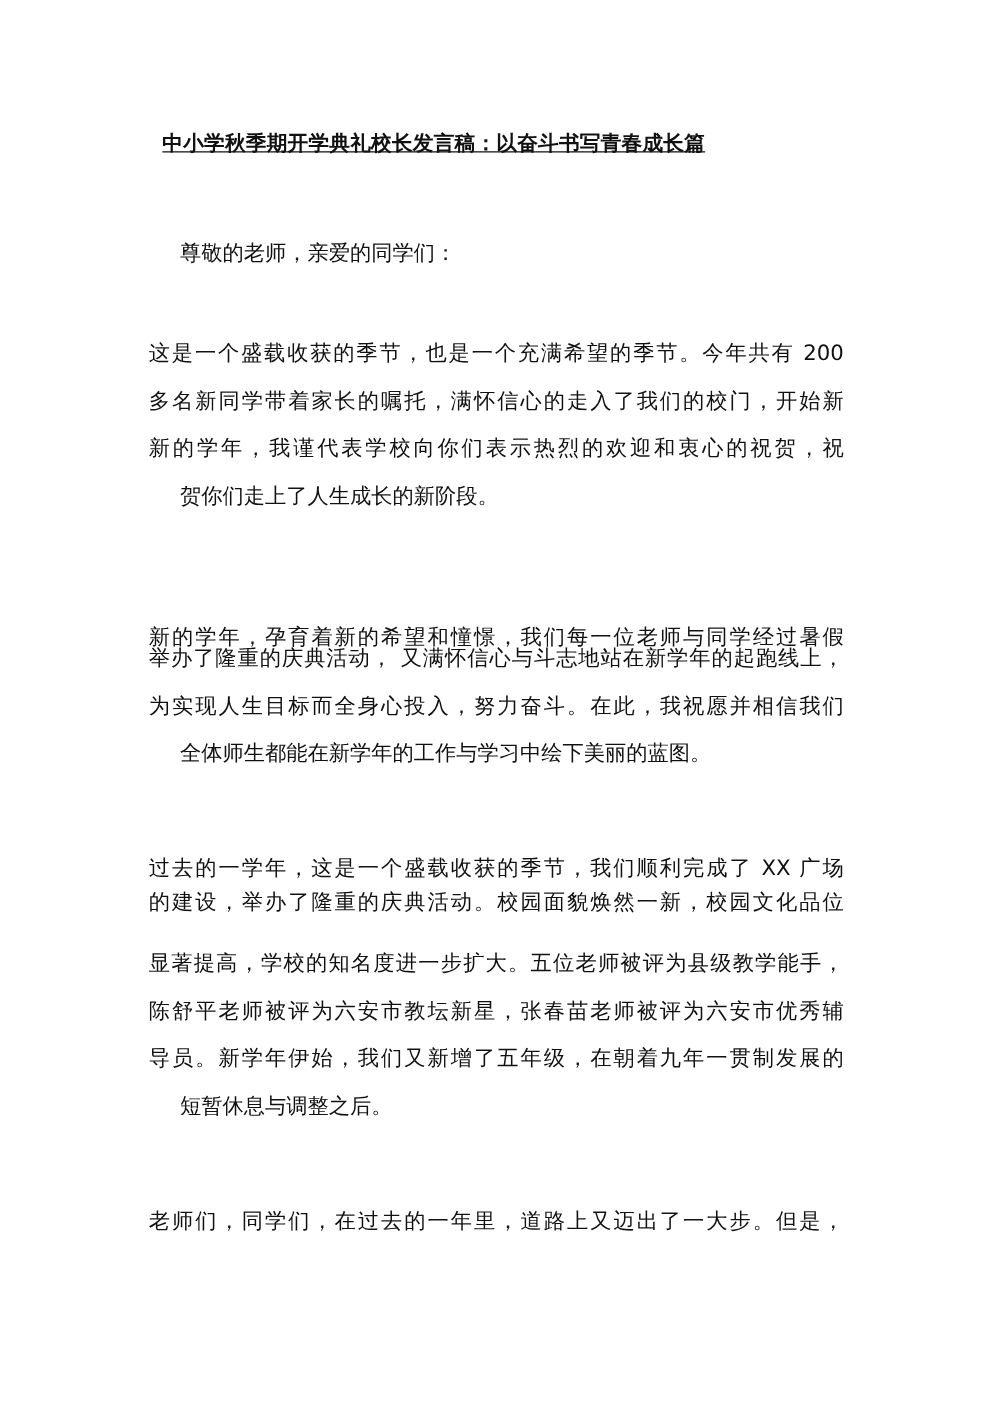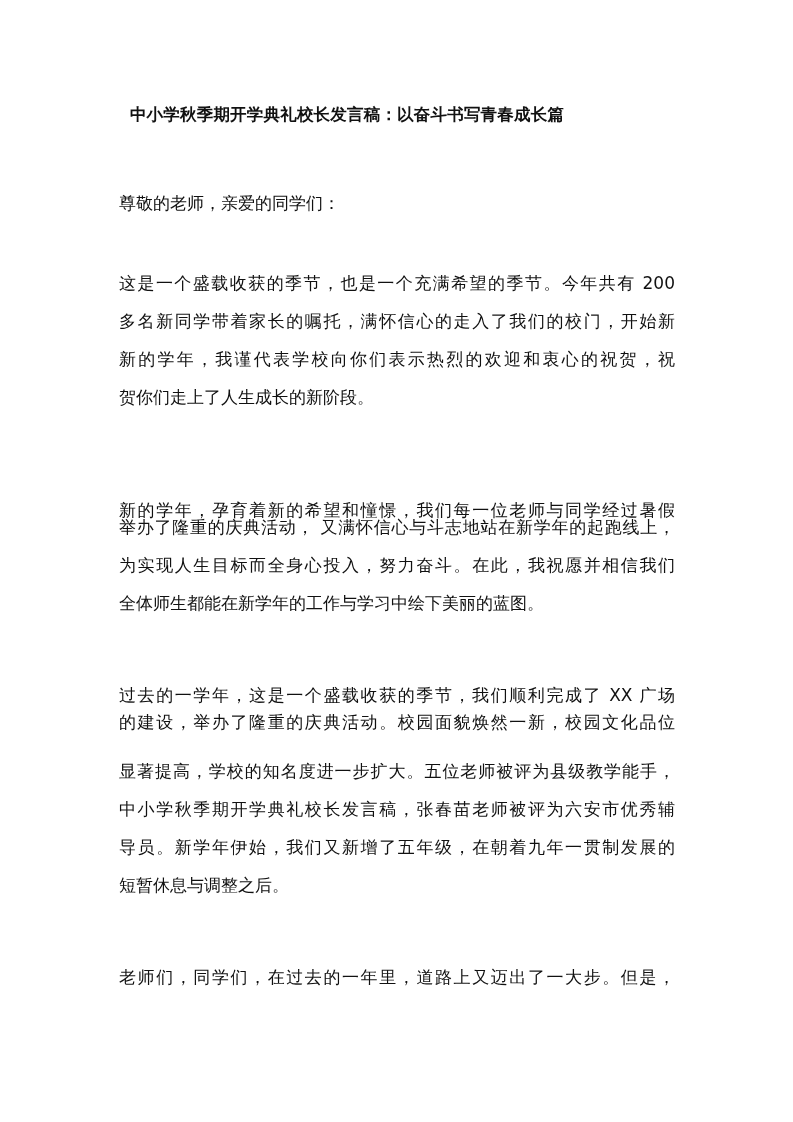--- a/index.html
+++ b/index.html
@@ -1,23 +1,23 @@
 <!DOCTYPE html>
 <html><head>
 <meta charset="utf-8">
 <style>
   html, body { margin: 0; padding: 0; background: #ffffff; }
   body { width: 793px; height: 1122px; position: relative; overflow: hidden;
          font-family: "DejaVu Sans", "Liberation Sans", sans-serif; color: #111111; }
   .page { position: absolute; left: 0; top: 0; width: 793px; height: 1122px; background: #ffffff; }
   .title { position: absolute; left: 0; width: 694px; top: 103px; text-align: center;
-           font-size: 16.5px; font-weight: bold; line-height: 24px; letter-spacing: 0.2px; }
+           font-size: 16.5px; font-weight: bold; line-height: 24px; letter-spacing: 0.2px; text-decoration: underline; }
   .line { position: absolute; left: 119px; width: 556px; font-size: 17px; line-height: 24px;
           white-space: nowrap; text-align: justify; text-align-last: justify; }
-  .line.last { text-align-last: left; }
+  .line.last { text-align-last: left; margin-left: 25px; }
 </style>
 </head>
 <body>
 
 <div class="page">
   <div class="title">中小学秋季期开学典礼校长发言稿：以奋斗书写青春成长篇</div>
 
   <div class="line last" style="top:191px">尊敬的老师，亲爱的同学们：</div>
 
   <div>
@@ -31,21 +31,21 @@
     <div class="line" style="top:498px">新的学年，孕育着新的希望和憧憬，我们每一位老师与同学经过暑假</div>
     <div class="line" style="top:515px">举办了隆重的庆典活动， 又满怀信心与斗志地站在新学年的起跑线上，</div>
     <div class="line" style="top:553px">为实现人生目标而全身心投入，努力奋斗。在此，我祝愿并相信我们</div>
     <div class="line last" style="top:591px">全体师生都能在新学年的工作与学习中绘下美丽的蓝图。</div>
   </div>
 
   <div>
     <div class="line" style="top:683px">过去的一学年，这是一个盛载收获的季节，我们顺利完成了 XX 广场</div>
     <div class="line" style="top:710px">的建设，举办了隆重的庆典活动。校园面貌焕然一新，校园文化品位</div>
     <div class="line" style="top:759px">显著提高，学校的知名度进一步扩大。五位老师被评为县级教学能手，</div>
-    <div class="line" style="top:797px">中小学秋季期开学典礼校长发言稿，张春苗老师被评为六安市优秀辅</div>
+    <div class="line" style="top:797px">陈舒平老师被评为六安市教坛新星，张春苗老师被评为六安市优秀辅</div>
     <div class="line" style="top:835px">导员。新学年伊始，我们又新增了五年级，在朝着九年一贯制发展的</div>
     <div class="line last" style="top:873px">短暂休息与调整之后。</div>
   </div>
 
   <div>
     <div class="line" style="top:965px">老师们，同学们，在过去的一年里，道路上又迈出了一大步。但是，</div>
   </div>
 </div>
 
 </body></html>

